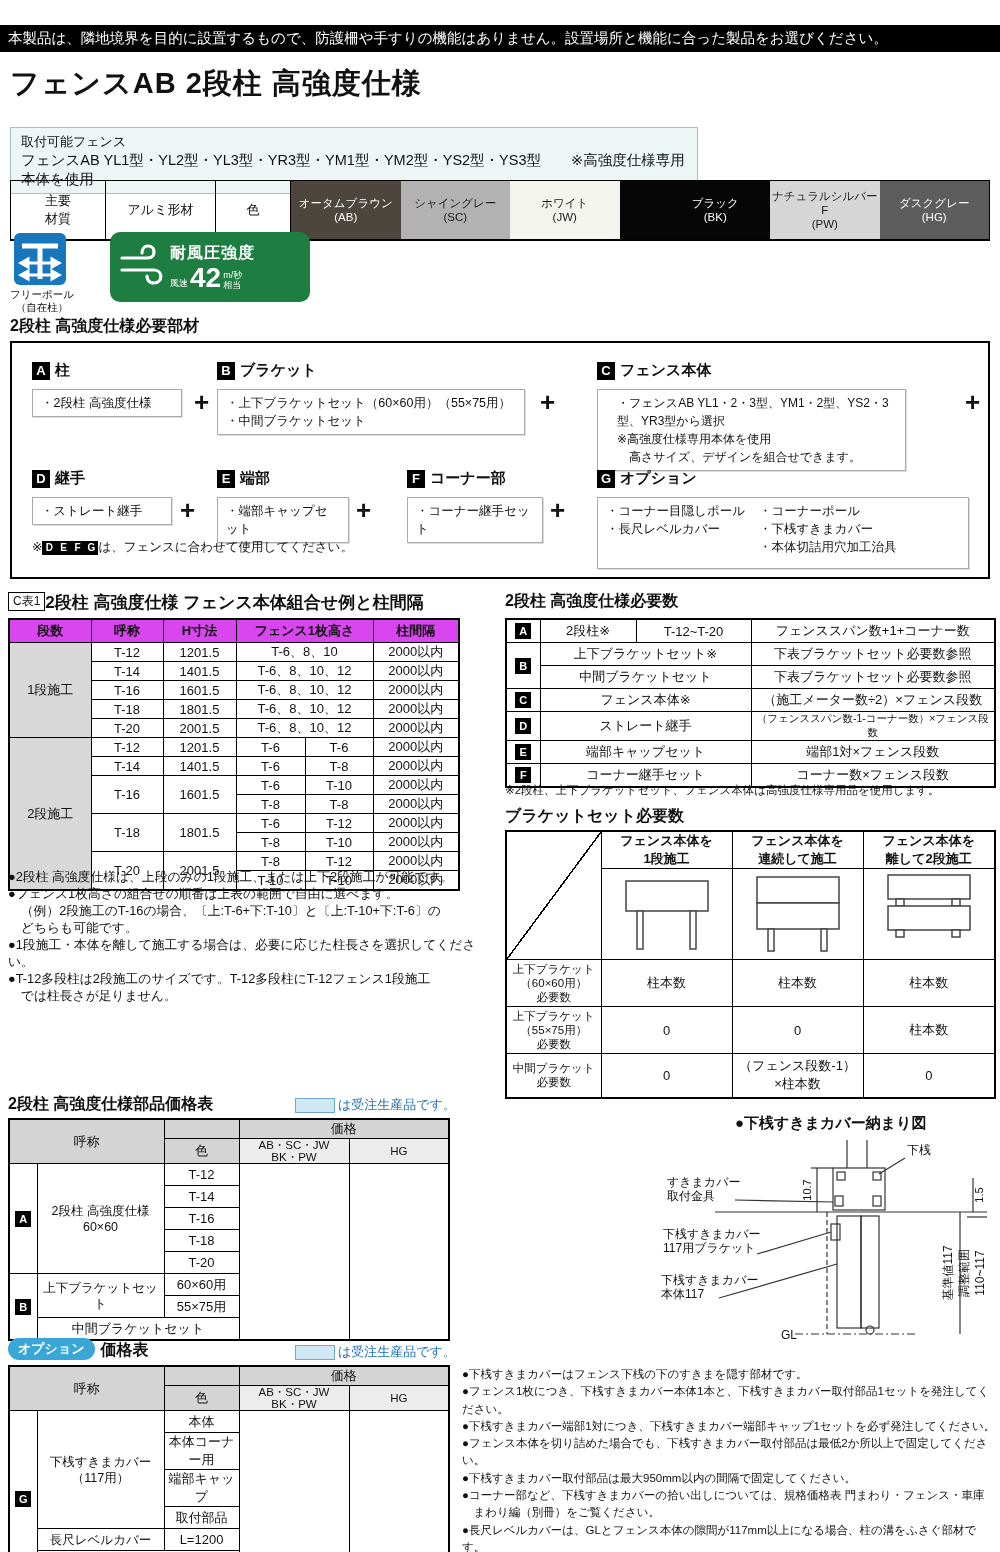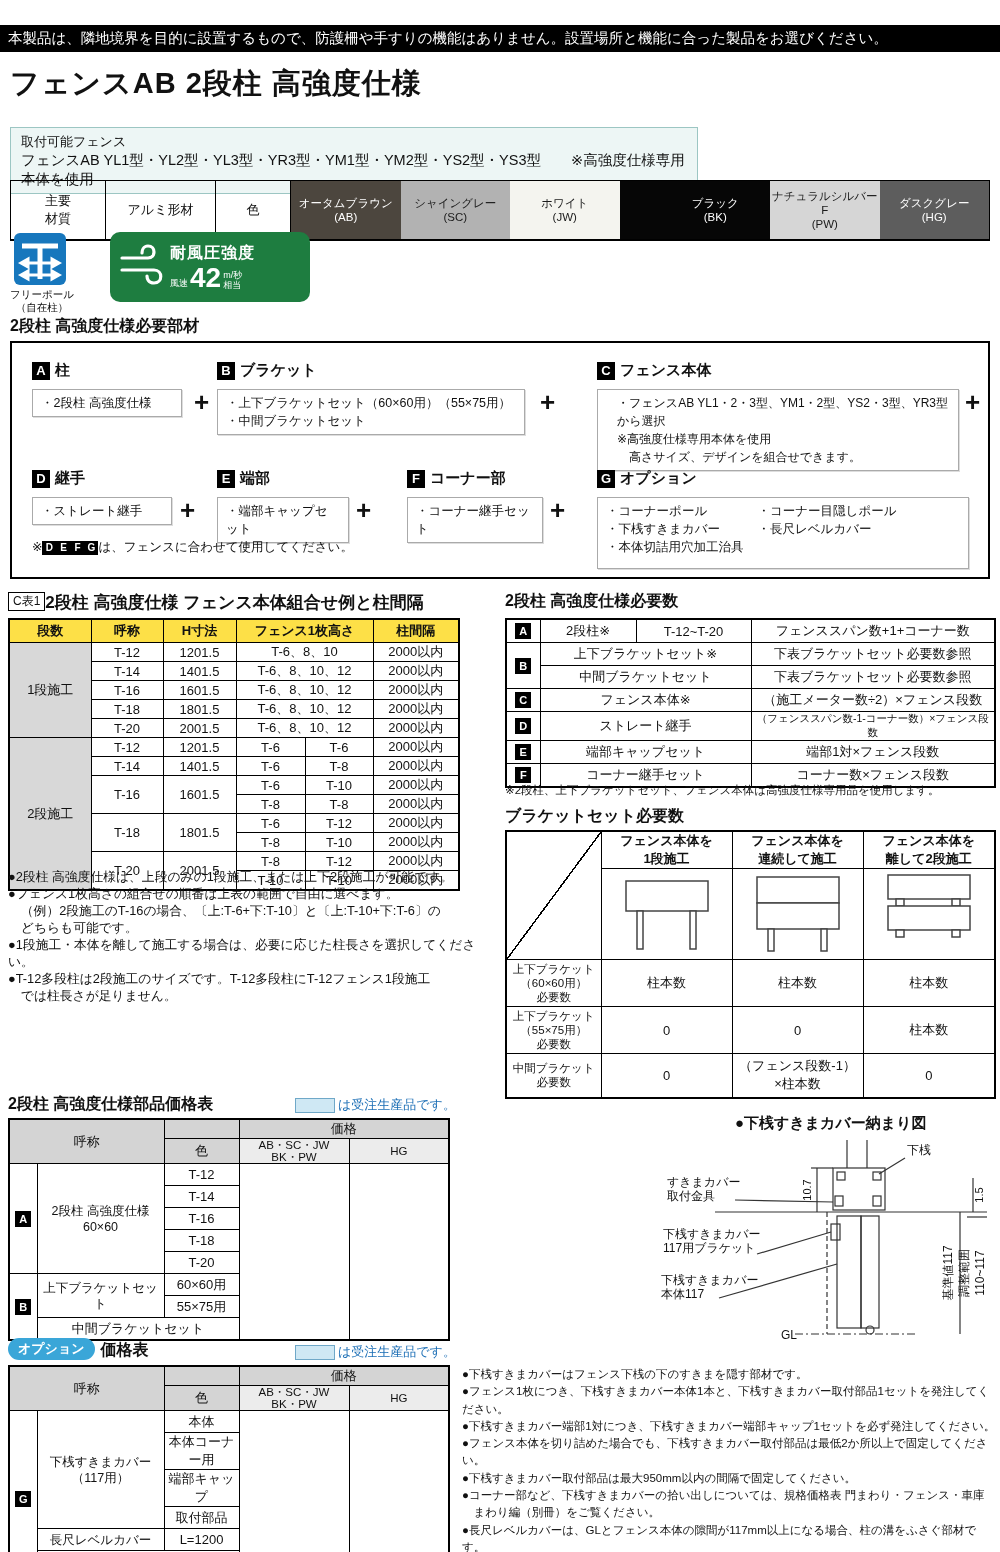--- a/index.html
+++ b/index.html
@@ -44,21 +44,21 @@
   .part-item{border:1px solid #aaa;box-shadow:1px 1px 0 #ddd;background:#fff;font-size:12.5px;
     line-height:18px;padding:4px 8px;box-sizing:border-box;}
   .plus{font-size:26px;font-weight:bold;}
   .g-cols{display:flex;gap:14px;}
   .parts-note{font-size:12.5px;}
   
   table.t{border-collapse:collapse;table-layout:fixed;background:#fff;}
   table.t td,table.t th{border:1px solid #000;text-align:center;vertical-align:middle;
     font-size:13px;padding:0 2px;overflow:hidden;}
   table.t{border:2px solid #000;}
-  .combo th{background:#fde047;height:22px;font-size:13px;}
+  .combo th{background:#d946ef;height:22px;font-size:13px;}
   .combo td{height:17px;}
   .combo .gcell{background:#d8d8d8;}
   .notes{font-size:12.8px;line-height:17px;}
   .notes div{margin:0;}
   .needs td{height:22px;font-size:12.5px;}
   .needs .small{font-size:10.5px;}
   .needs-note{font-size:11.5px;}
   .brk th{background:#fff;font-size:12.5px;height:34px;font-weight:bold;}
   .brk td{font-size:12.5px;}
   .brk .diag{background:linear-gradient(to bottom right,transparent 49.5%,#000 49.5%,#000 50.5%,transparent 50.5%);}
@@ -182,21 +182,21 @@
     <div class="abs part-head" style="left:205px;top:18px;">
       <span class="pbadge">B</span><span>ブラケット</span></div>
     <div class="abs part-item" style="left:205px;top:46px;width:308px;">
         <div>・上下ブラケットセット（60×60用）（55×75用）</div>
         <div>・中間ブラケットセット</div>
       </div>
     <div class="abs plus" style="left:528px;top:44px;">+</div>
 
     <div class="abs part-head" style="left:585px;top:18px;">
       <span class="pbadge">C</span><span>フェンス本体</span></div>
-    <div class="abs part-item" style="left:585px;top:46px;width:362px;font-size:12px;padding-left:19px;">
+    <div class="abs part-item" style="left:585px;top:46px;width:309px;font-size:12px;padding-left:19px;">
         <div>・フェンスAB YL1・2・3型、YM1・2型、YS2・3型、YR3型から選択</div>
         <div>※高強度仕様専用本体を使用</div>
         <div>　高さサイズ、デザインを組合せできます。</div>
       </div>
     <div class="abs plus" style="left:953px;top:44px;">+</div>
 
     <div class="abs part-head" style="left:20px;top:126px;">
       <span class="pbadge">D</span><span>継手</span></div>
     <div class="abs part-item" style="left:20px;top:154px;width:140px;">
         <div>・ストレート継手</div>
@@ -215,27 +215,27 @@
     <div class="abs part-item" style="left:395px;top:154px;width:136px;">
         <div>・コーナー継手セット</div>
       </div>
     <div class="abs plus" style="left:538px;top:152px;">+</div>
 
     <div class="abs part-head" style="left:585px;top:126px;">
       <span class="pbadge">G</span><span>オプション</span></div>
     <div class="abs part-item" style="left:585px;top:154px;width:372px;height:72px;">
       <div class="g-cols">
         <div>
+            <div>・コーナー目隠しポール</div>
+            <div>・長尺レベルカバー</div>
+          </div>
+        <div>
             <div>・コーナーポール</div>
             <div>・下桟すきまカバー</div>
             <div>・本体切詰用穴加工治具</div>
-          </div>
-        <div>
-            <div>・コーナー目隠しポール</div>
-            <div>・長尺レベルカバー</div>
           </div>
       </div>
     </div>
 
     <div class="abs parts-note" style="left:20px;top:196px;">
       <span>※</span><span class="pbadge sm">D</span><span class="pbadge sm">E</span><span class="pbadge sm">F</span><span class="pbadge sm">G</span><span>は、フェンスに合わせて使用してください。</span>
     </div>
   </div>
 
   <div class="abs" style="left:8px;top:591px;">

